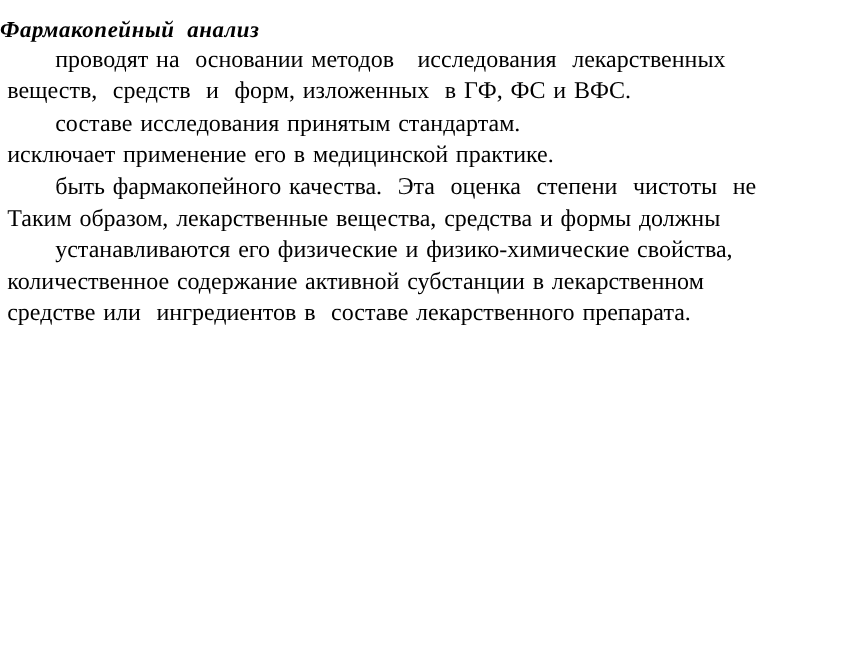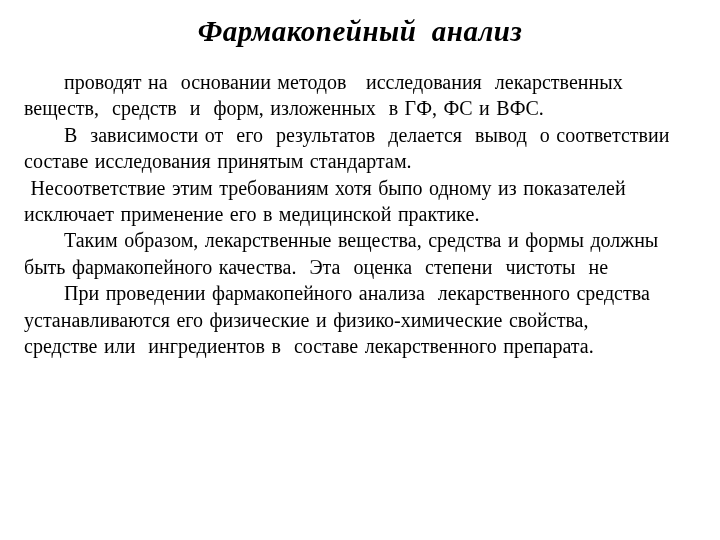--- a/index.html
+++ b/index.html
@@ -12,31 +12,31 @@
     width: 720px;
     height: 540px;
     background: #ffffff;
     overflow: hidden;
     font-family: "Liberation Serif", "DejaVu Serif", serif;
     color: #000000;
   }
   .slide-title {
     margin: 0;
     padding-top: 15px;
-    text-align: center;
-    font-size: 29px;
+    text-align: left;
+    font-size: 19px;
     font-weight: bold;
     font-style: italic;
     letter-spacing: 0.5px;
     white-space: pre;
     color: #000000;
   }
   .body-text {
-    margin-top: 21px;
-    padding: 0 8px 0 24px;
+    margin-top: 0;
+    padding: 0 8px 0 6px;
     font-size: 20px;
     line-height: 26.4px;
     word-spacing: 1.5px;
   }
   .paragraph {
     margin: 0;
   }
   .text-line {
     white-space: pre;        
     overflow: hidden;
@@ -50,30 +50,28 @@
 
 <div class="slide">
   <h1 class="slide-title">Фармакопейный  анализ</h1>
 
   <div class="body-text">
       <div class="paragraph indented">
         <div class="text-line">проводят на  основании методов   исследования  лекарственных</div>
         <div class="text-line">веществ,  средств  и  форм, изложенных  в ГФ, ФС и ВФС.</div>
       </div>
       <div class="paragraph indented">
-        <div class="text-line">В  зависимости от  его  результатов  делается  вывод  о соответствии</div>
         <div class="text-line">составе исследования принятым стандартам.</div>
       </div>
       <div class="paragraph">
-        <div class="text-line"> Несоответствие этим требованиям хотя быпо одному из показателей</div>
         <div class="text-line">исключает применение его в медицинской практике.</div>
       </div>
       <div class="paragraph indented">
+        <div class="text-line">быть фармакопейного качества.  Эта  оценка  степени  чистоты  не</div>
         <div class="text-line">Таким образом, лекарственные вещества, средства и формы должны</div>
-        <div class="text-line">быть фармакопейного качества.  Эта  оценка  степени  чистоты  не</div>
       </div>
       <div class="paragraph indented">
-        <div class="text-line">При проведении фармакопейного анализа  лекарственного средства</div>
         <div class="text-line">устанавливаются его физические и физико-химические свойства,</div>
+        <div class="text-line">количественное содержание активной субстанции в лекарственном</div>
         <div class="text-line">средстве или  ингредиентов в  составе лекарственного препарата.</div>
       </div>
     </div>
 </div>
 
 </body></html>

